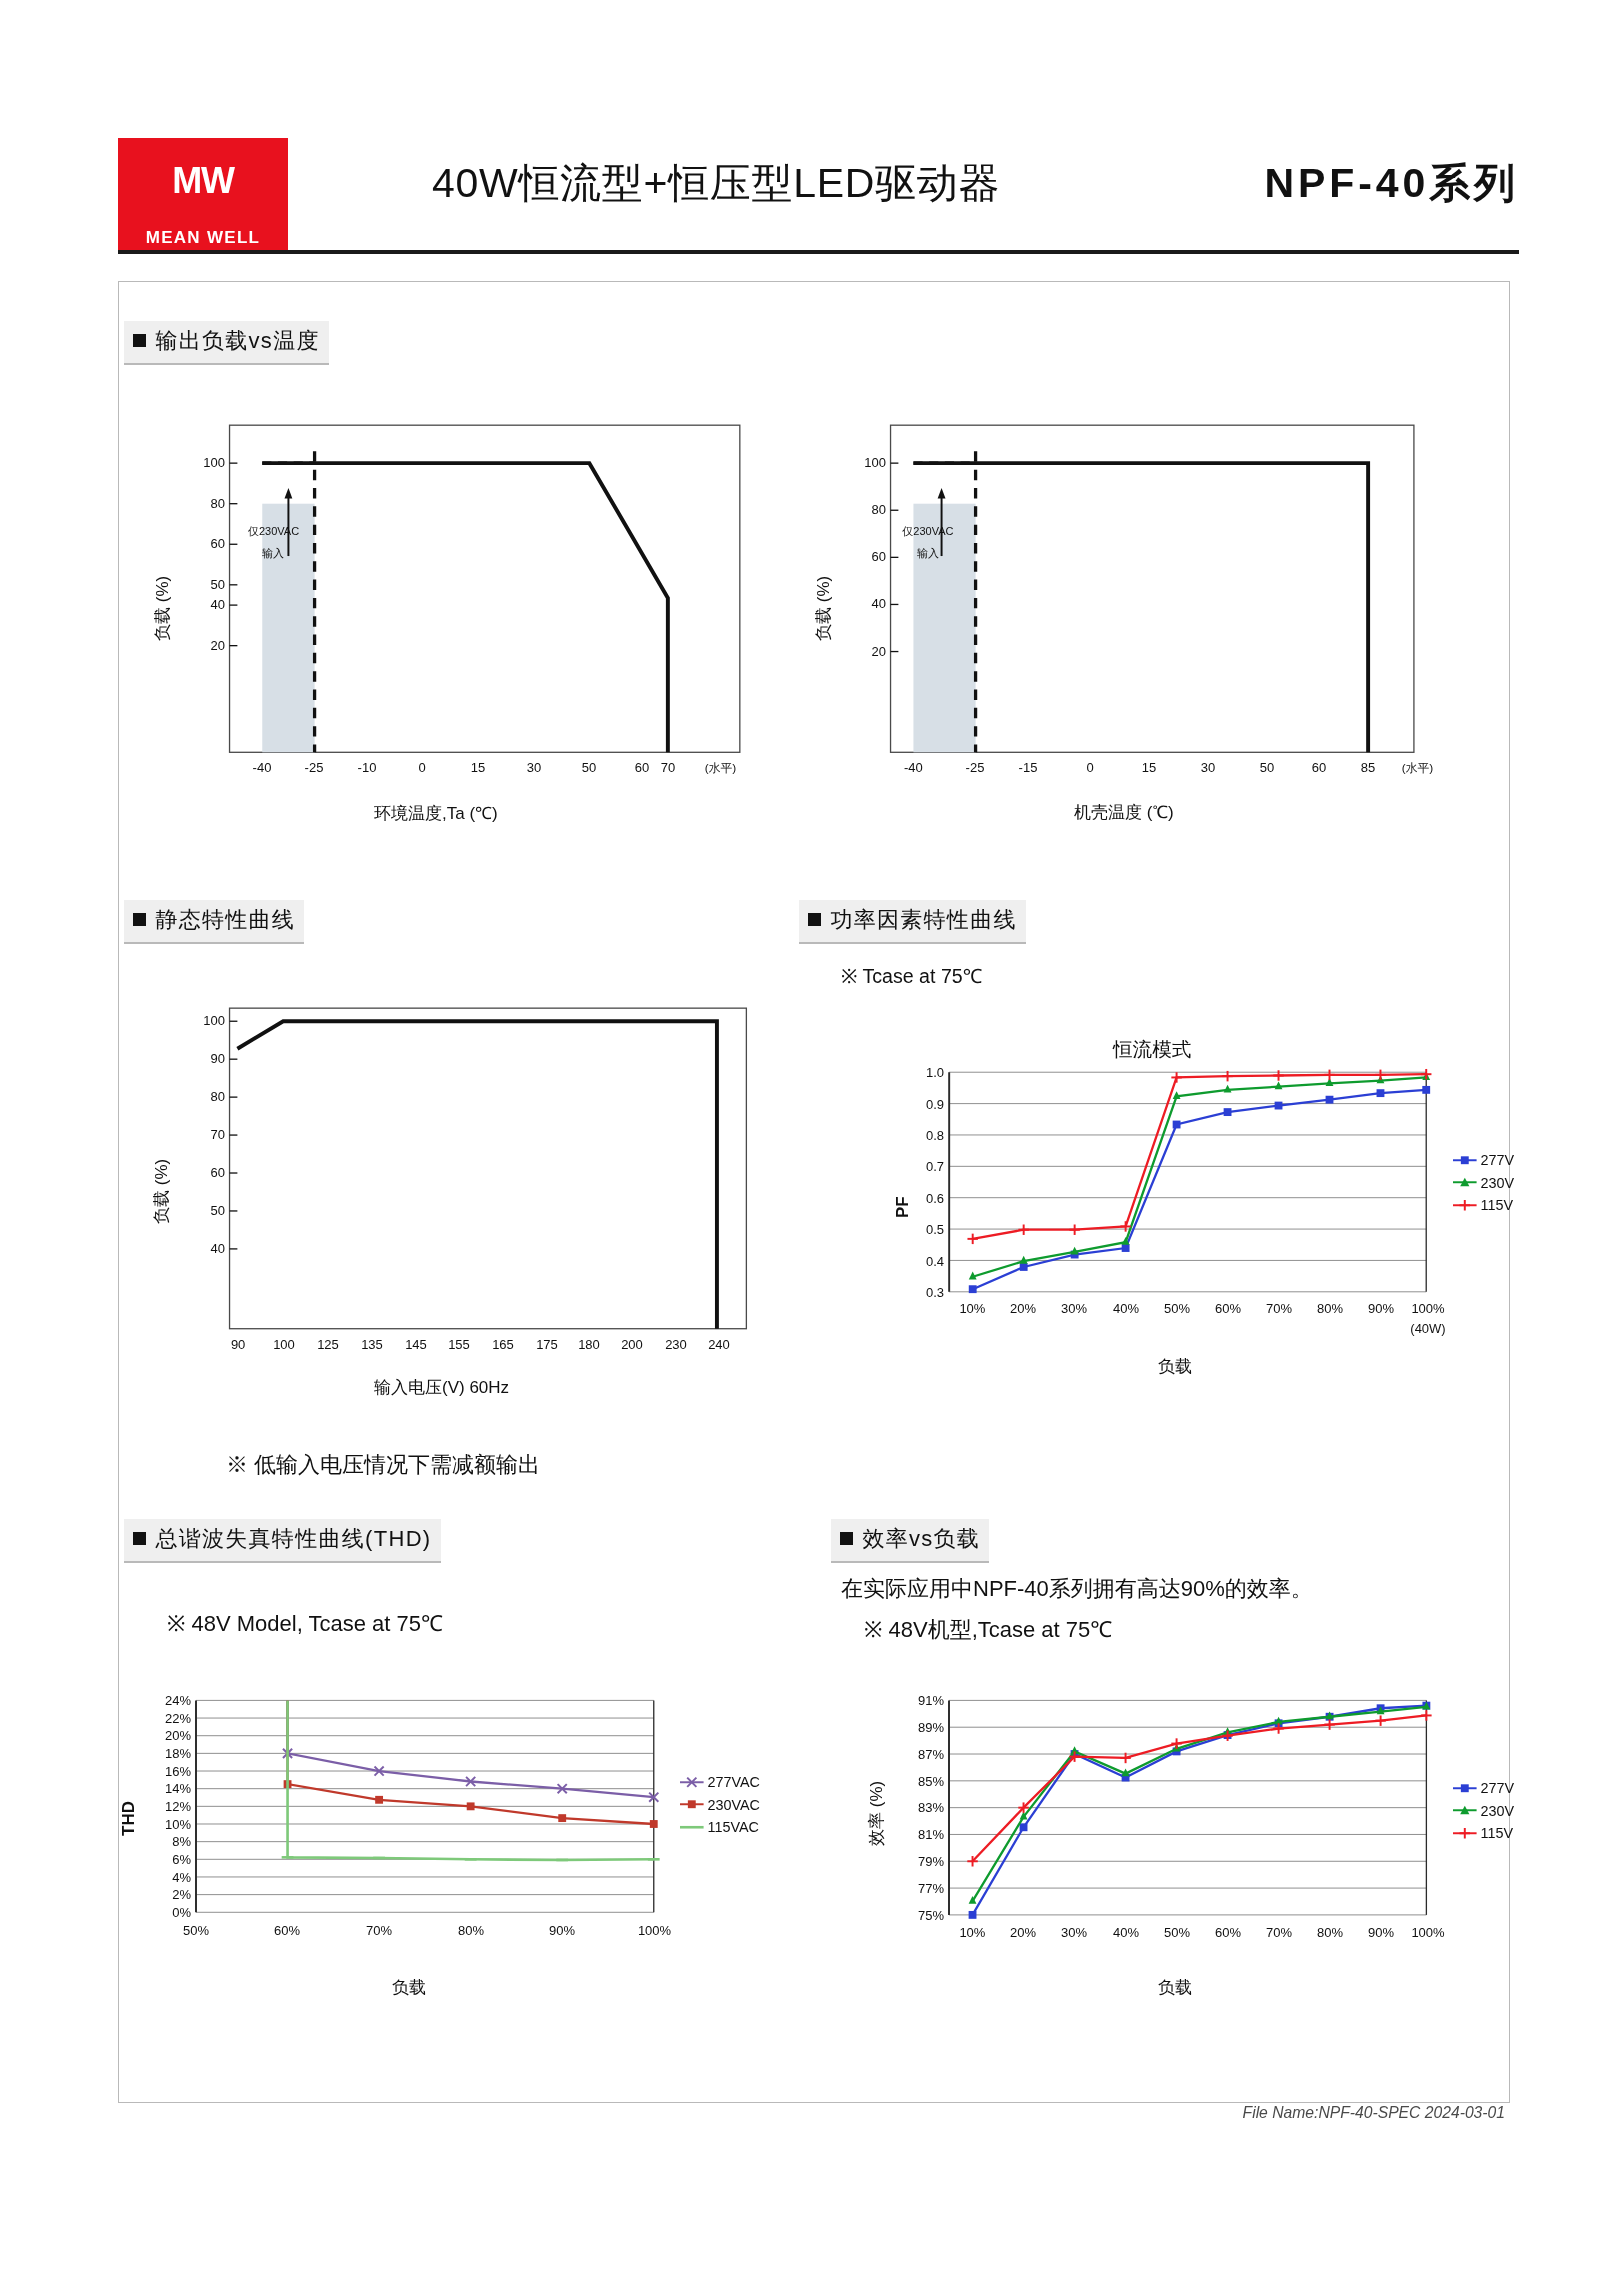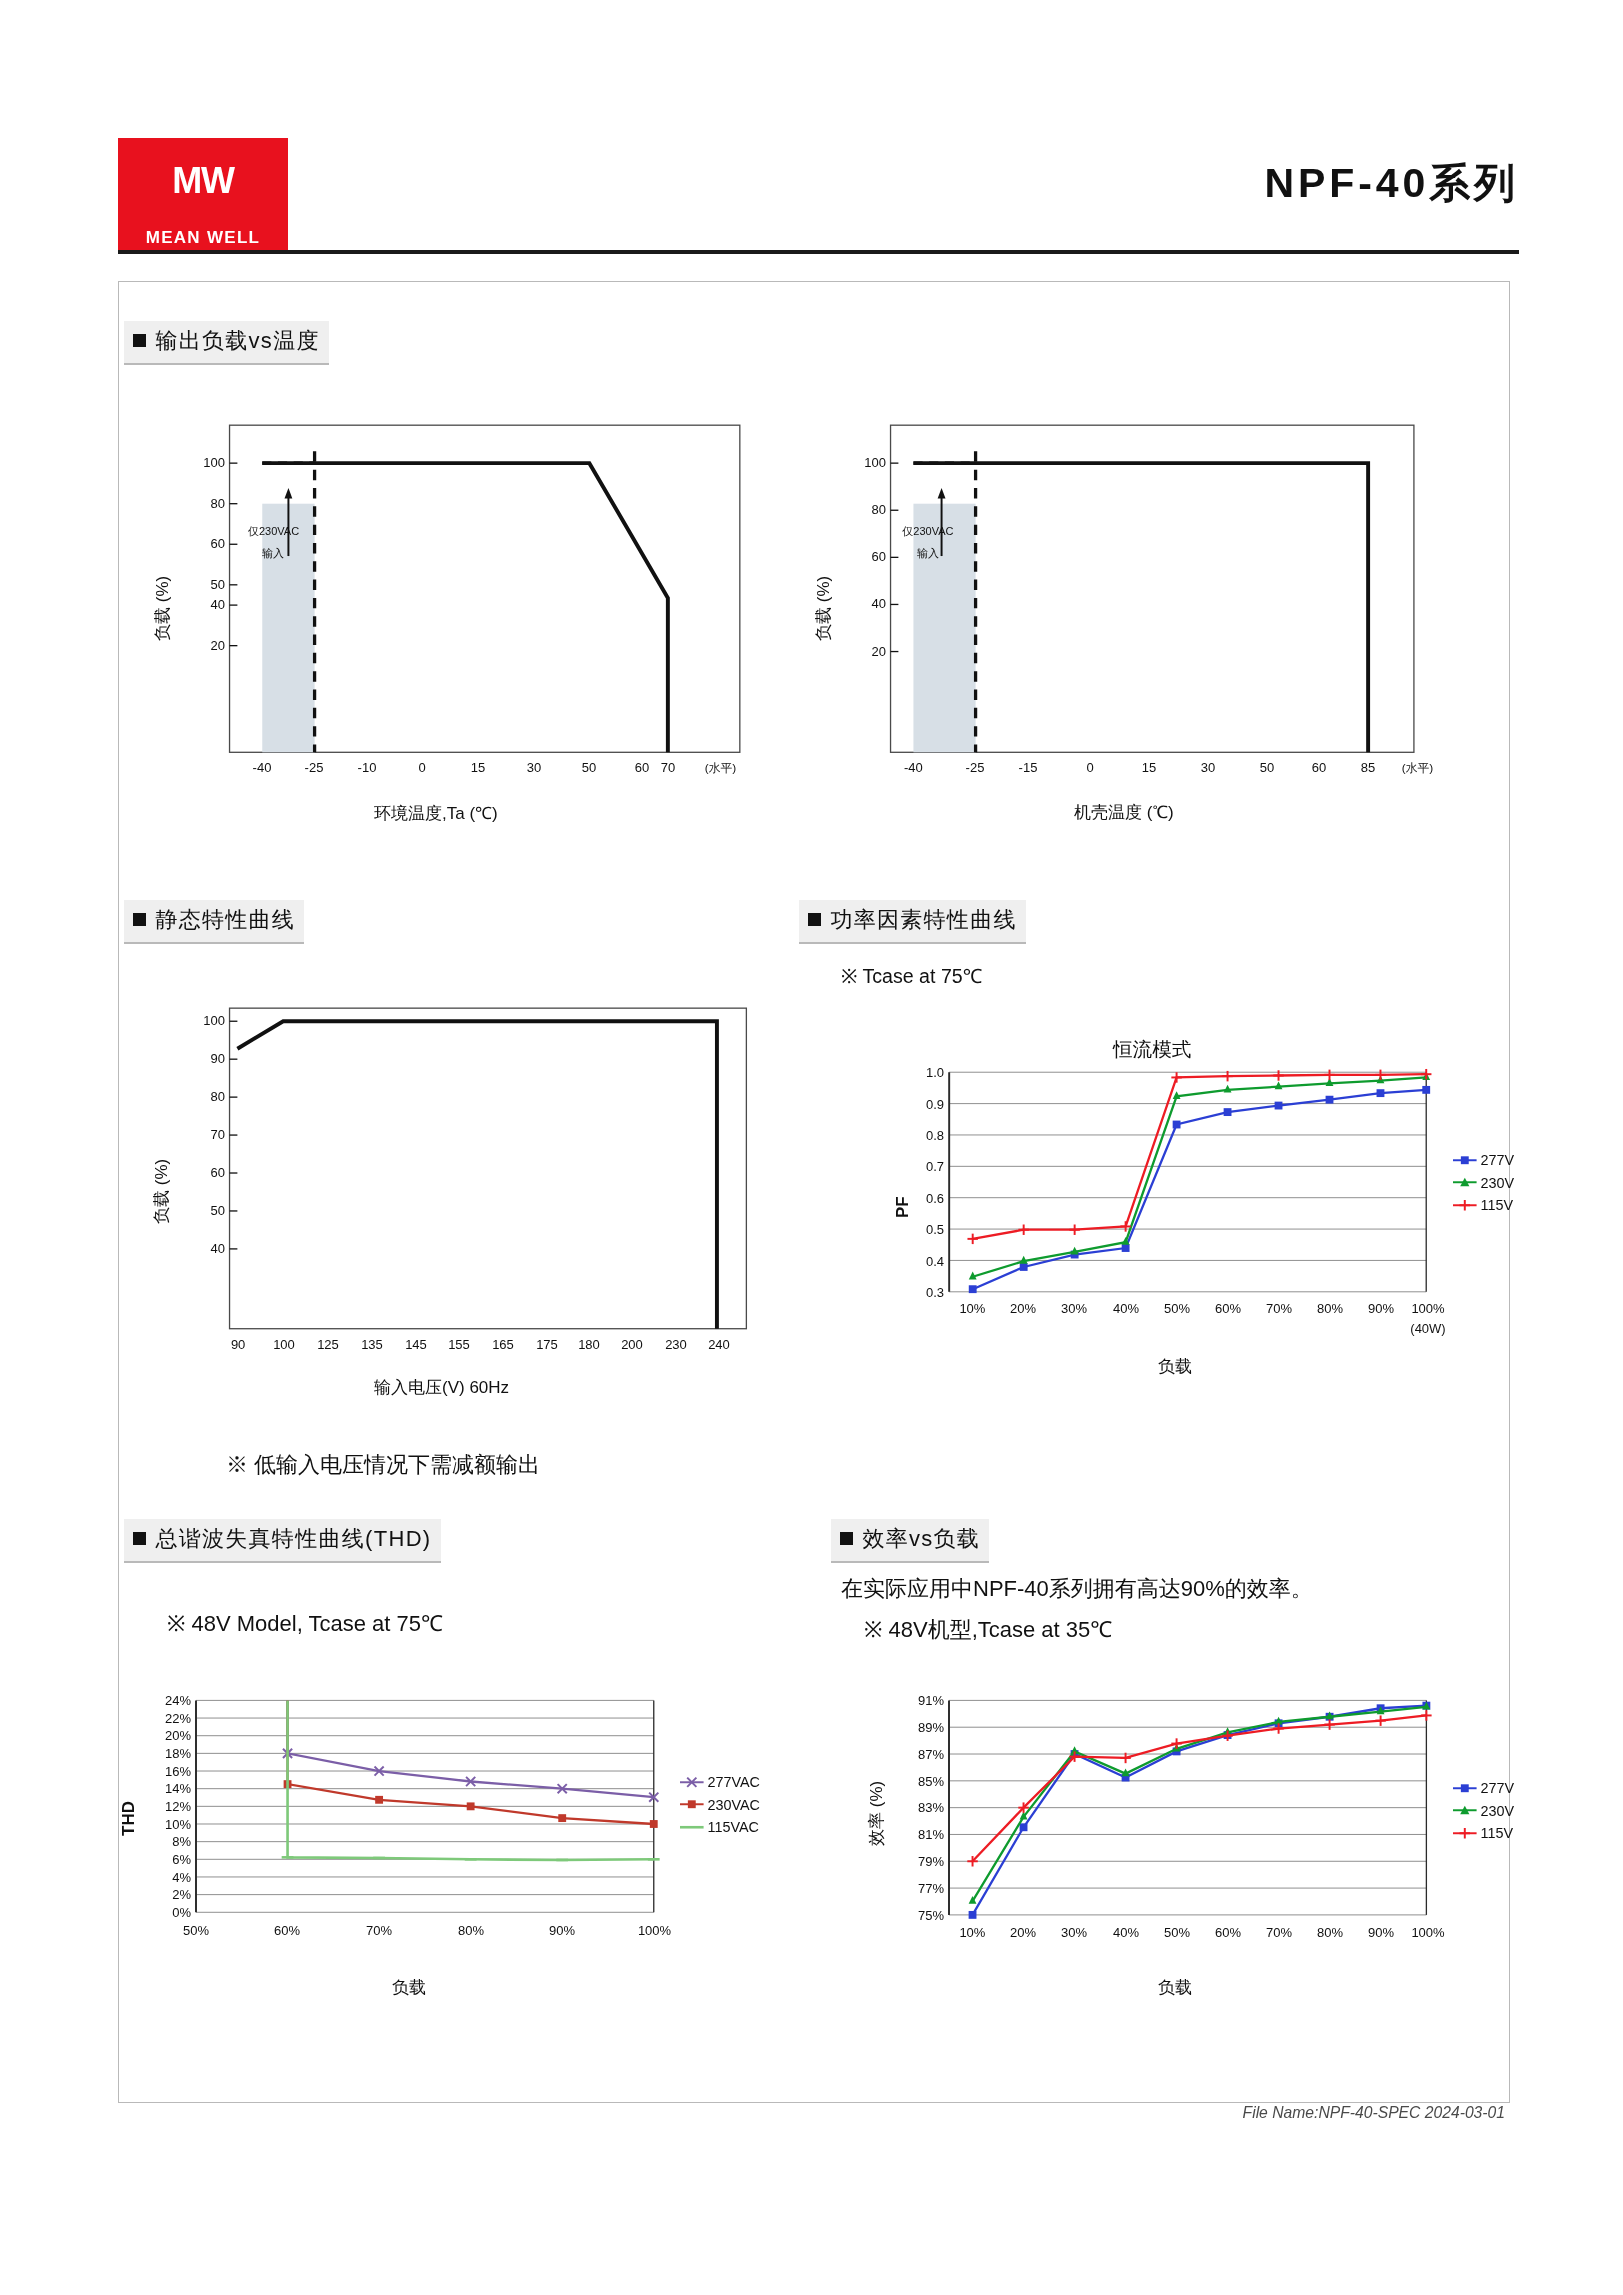--- a/index.html
+++ b/index.html
@@ -51,20 +51,21 @@
 <body>
 
 <div class="page">
 
   <div class="header">
     <div class="logo">
       <div class="mwbox"></div>
       <div class="mwtext">MW</div>
       <div class="mwname">MEAN WELL</div>
     </div>
+    <div class="header-title">40W恒流型+恒压型LED驱动器</div>
     <div class="header-series">NPF-40系列</div>
   </div>
   <div class="header-rule"></div>
 
   <div class="frame"></div>
 
   <div class="sect" style="left:124px;top:321px;">
     <span class="sq"></span><span>输出负载vs温度</span>
   </div>
 
@@ -332,21 +333,21 @@
 
   <div class="sect" style="left:124px;top:1519px;">
     <span class="sq"></span><span>总谐波失真特性曲线(THD)</span>
   </div>
 
   <div class="sect" style="left:831px;top:1519px;">
     <span class="sq"></span><span>效率vs负载</span>
   </div>
 
   <div class="note" style="left:841px;top:1574px;">在实际应用中NPF-40系列拥有高达90%的效率。</div>
-  <div class="note" style="left:864px;top:1613px;">※ 48V机型,Tcase at 35℃</div>
+  <div class="note" style="left:864px;top:1613px;">※ 48V机型,Tcase at 75℃</div>
   <div class="note" style="left:167px;top:1607px;">※ 48V Model, Tcase at 75℃</div>
 
   <div class="chart" style="left:196px;top:1695px;width:589px;height:367px;">
     <svg width="497" height="275" viewBox="0 0 760 420">
       <g stroke="#8d8d8d" stroke-width="1.5">
         <line x1="0" y1="8" x2="700" y2="8"></line>
         <line x1="0" y1="35" x2="700" y2="35"></line>
         <line x1="0" y1="62" x2="700" y2="62"></line>
         <line x1="0" y1="89" x2="700" y2="89"></line>
         <line x1="0" y1="116" x2="700" y2="116"></line>

